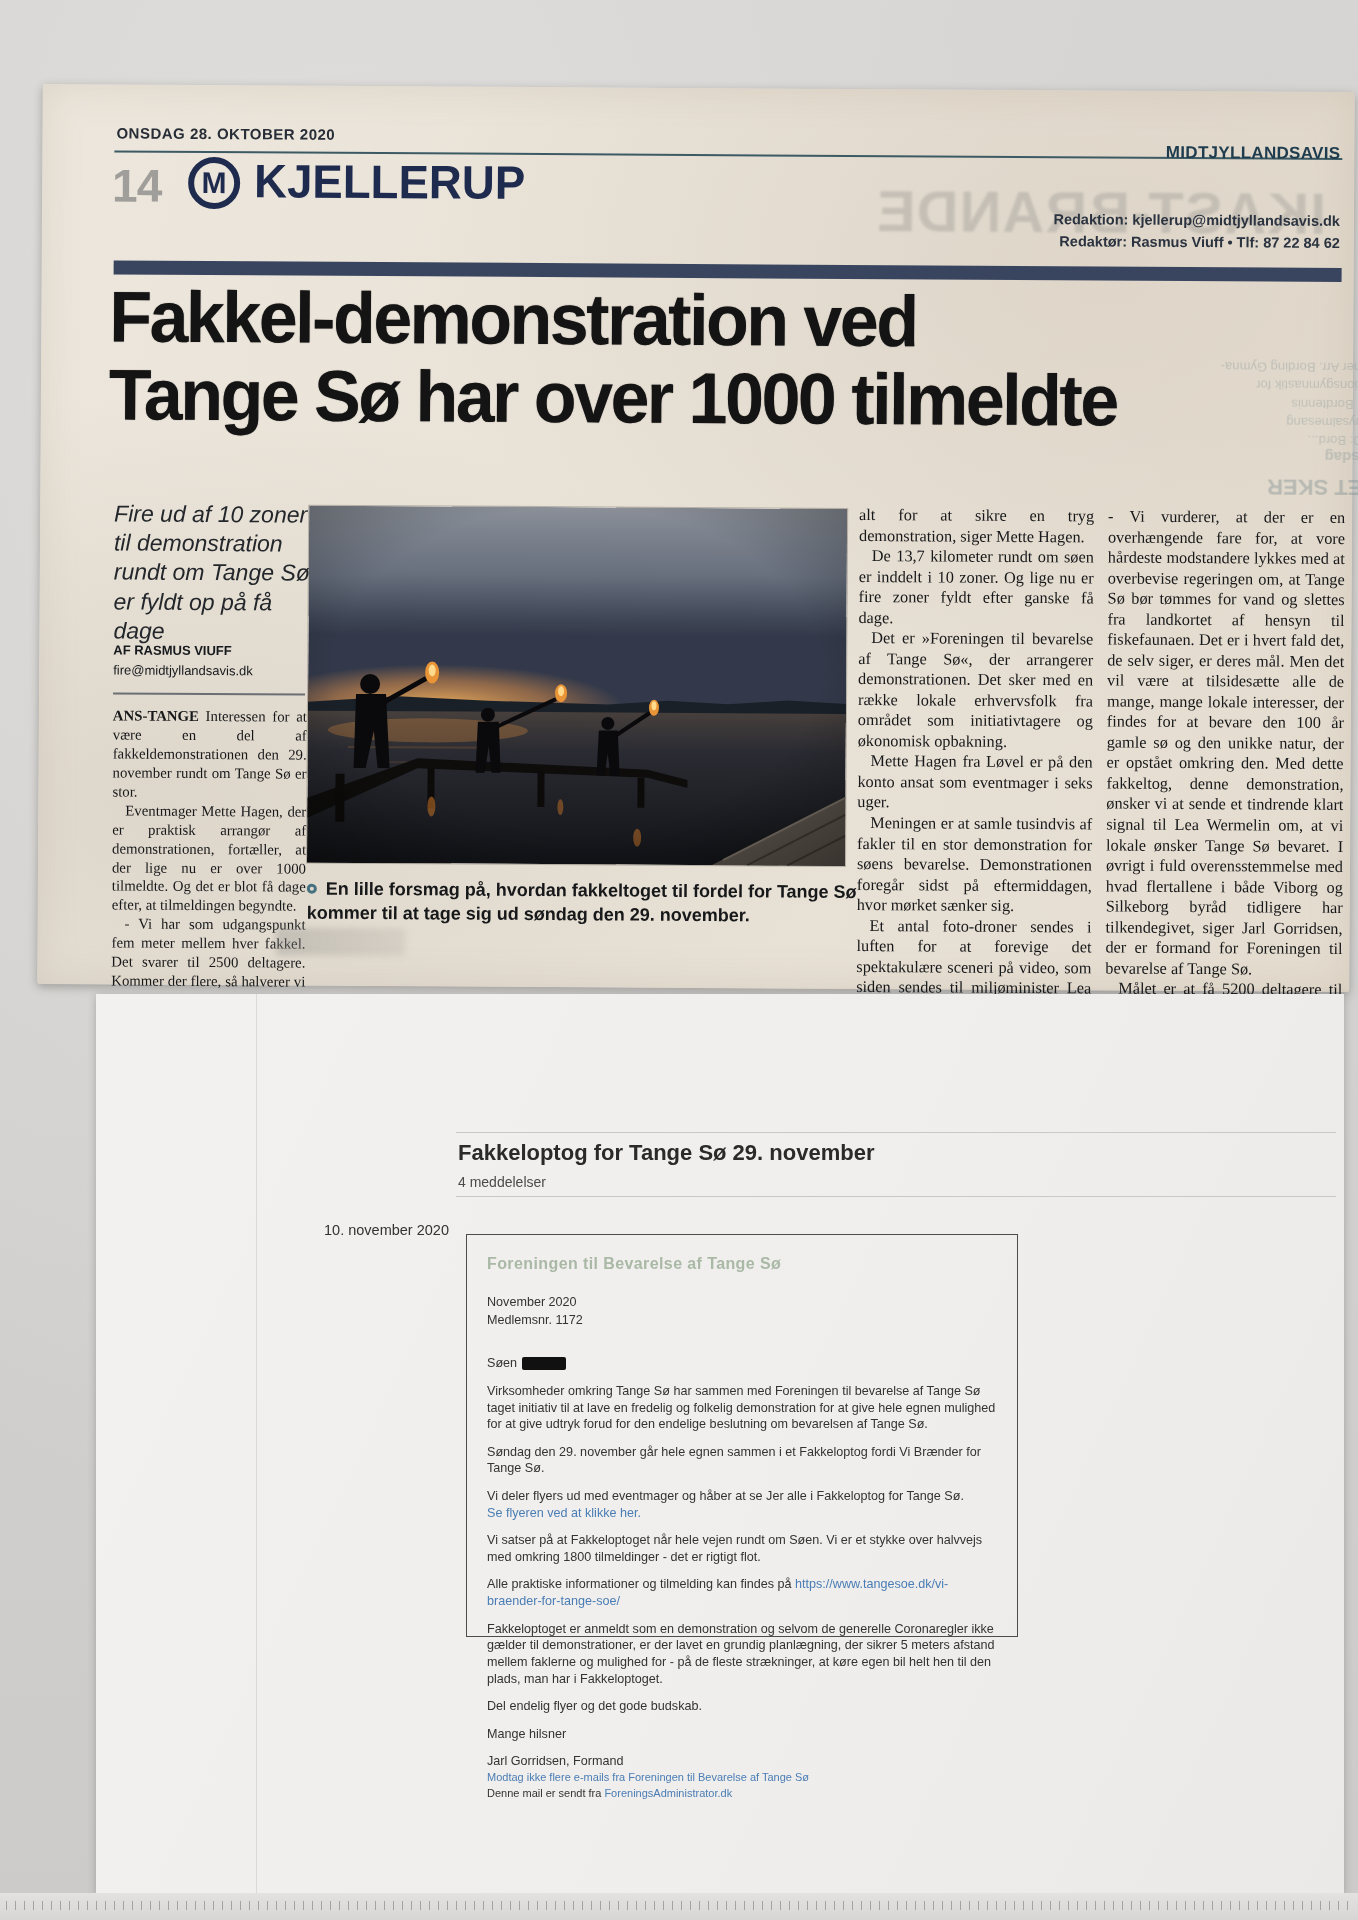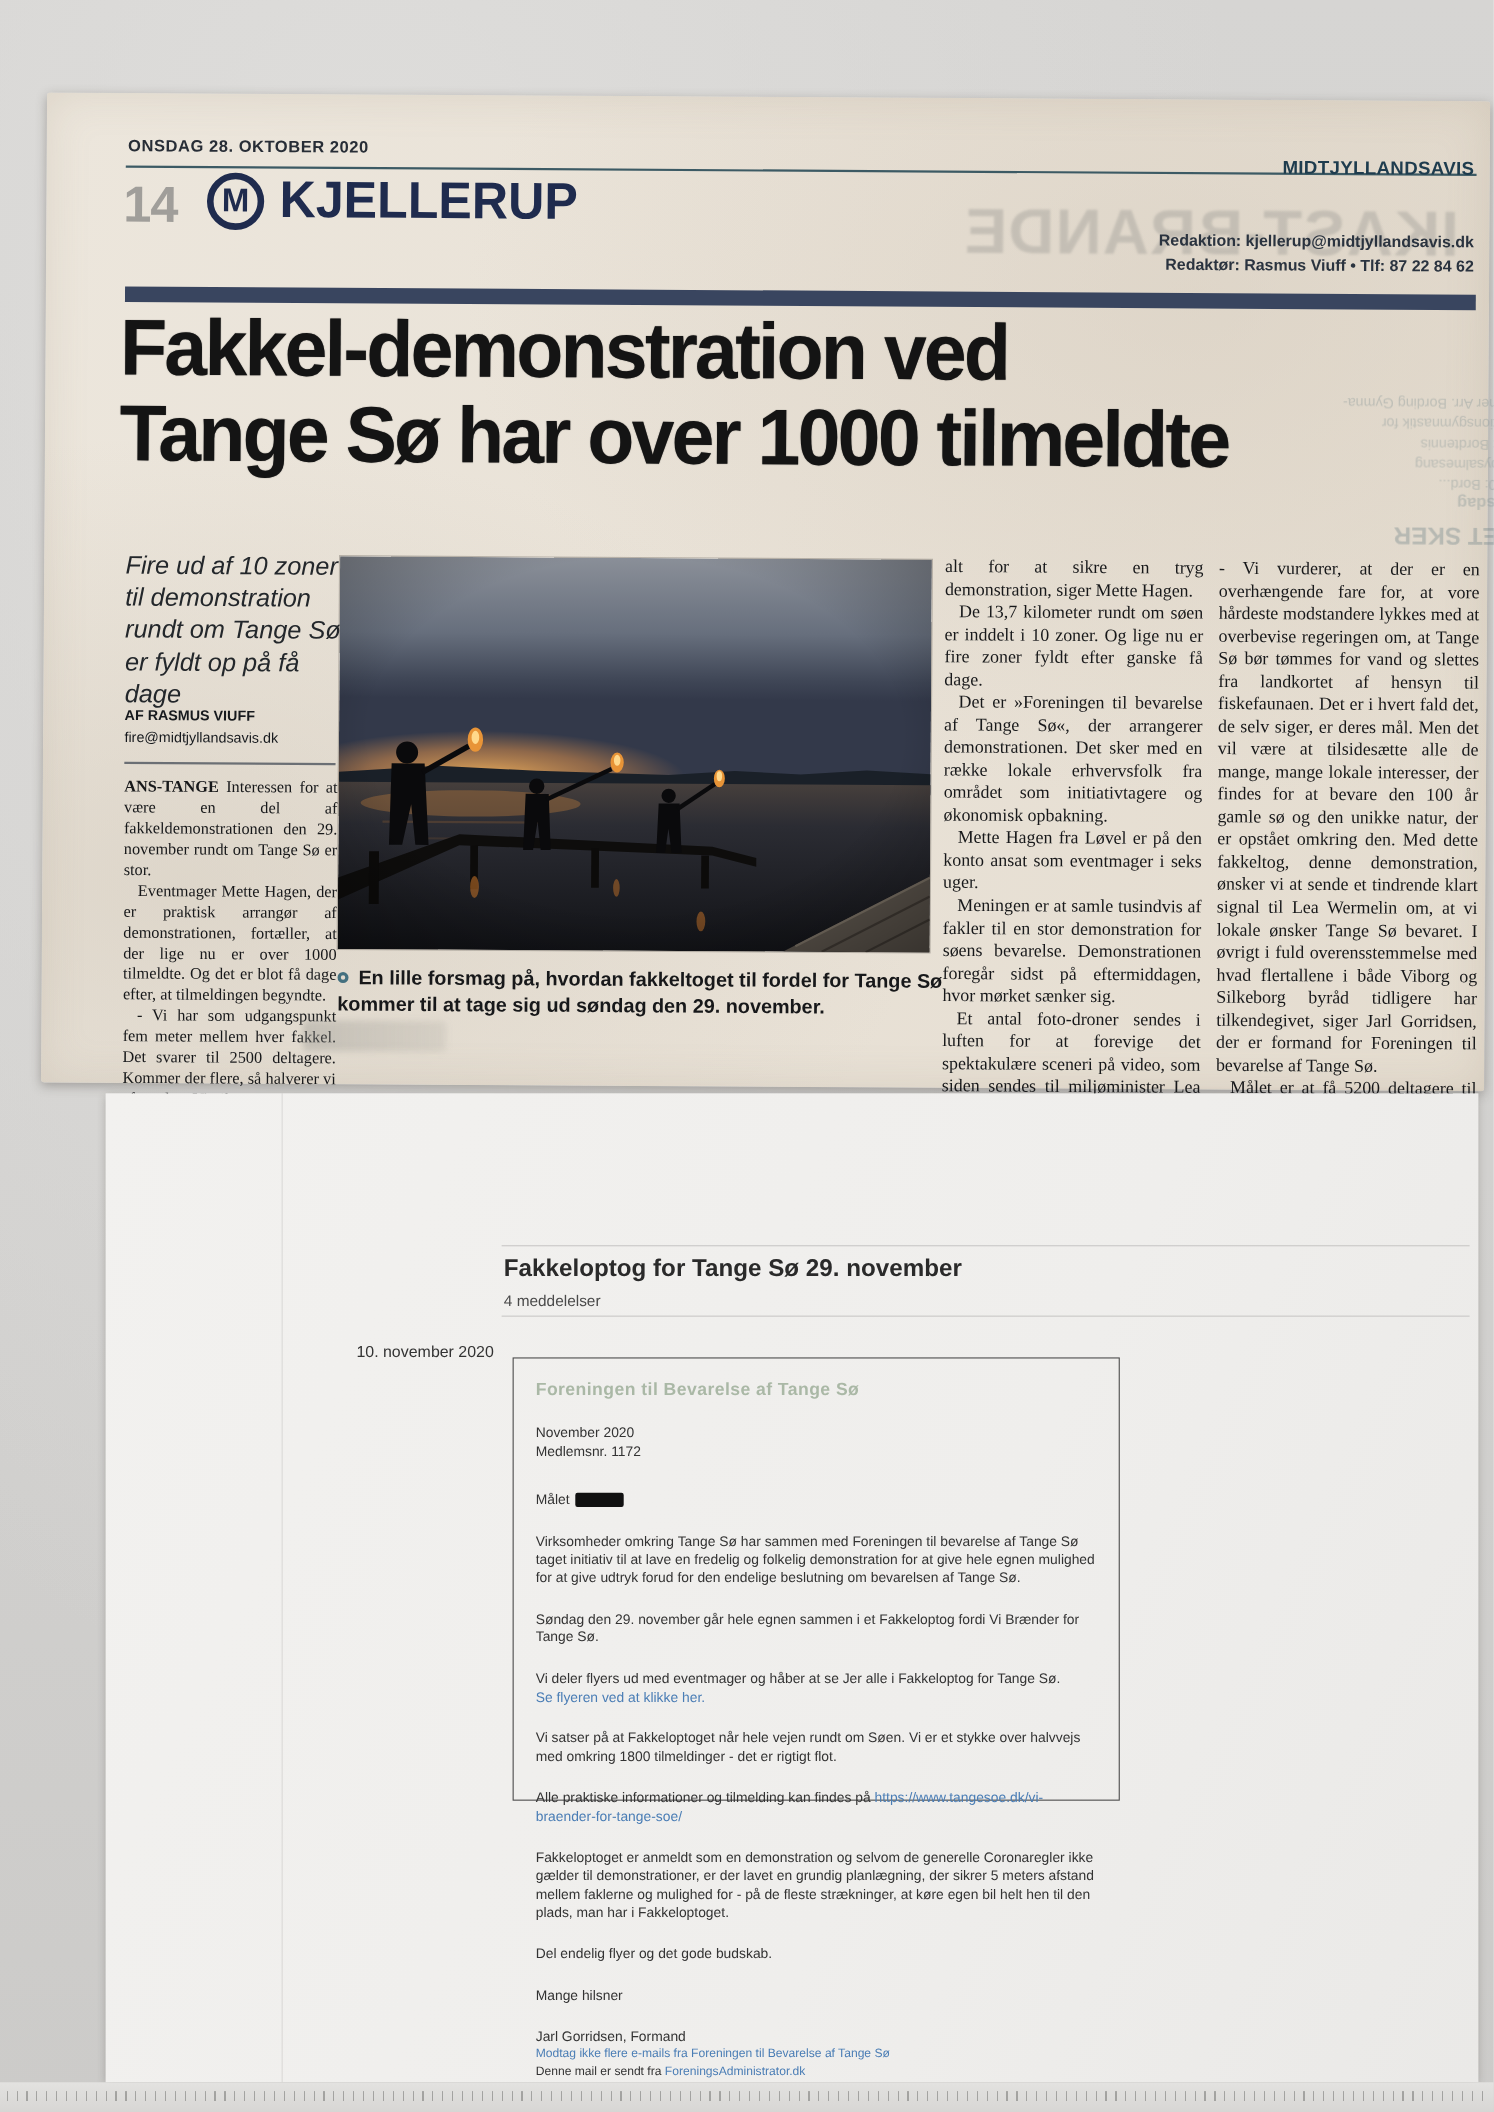--- a/index.html
+++ b/index.html
@@ -87,21 +87,21 @@
   .em-count { position:absolute; left:362px; top:180px; font-size:14px; color:#4a4a4a; }
   .em-date { position:absolute; left:228px; top:228px; font-size:14.5px; color:#333; }
   .em-box { position:absolute; left:370px; top:240px; width:552px; height:403px;
     border:1.5px solid #4c4c4c; padding:14px 20px 10px 20px; font-size:12.6px; line-height:1.32;
     color:#333; display:flex; flex-direction:column; }
   .em-sender { font-size:16px; font-weight:bold; color:#aab8a6; letter-spacing:.4px; margin:4px 0 10px 0; }
   .em-box-rule { height:1px; background:#cfcecc; margin:0 -12px 10px -12px; }
   .em-meta { line-height:1.4; }
   .em-greeting { margin-top:26px; display:flex; align-items:center; gap:5px; }
   .redaction { display:inline-block; width:44px; height:13px; background:#111; border-radius:2px; }
-  .em-p { margin-top:21px; }
+  .em-p { margin-top:11px; }
   .em-link { color:#4a7db5; }
   .em-footer { margin-top:auto; text-align:left; font-size:11px; line-height:1.45; color:#333; }
 
   
   .mat { position:absolute; left:0; right:0; top:1893px; height:27px;
     background:linear-gradient(180deg,#e3e2e0 0%, #d7d6d4 100%); }
   .mat-ticks { position:absolute; left:6px; right:6px; top:8px; height:9px;
     background:repeating-linear-gradient(90deg, #8a8a88 0 1px, transparent 1px 9px); opacity:.7; }
 </style>
 </head>
@@ -257,21 +257,21 @@
 
   <div class="em-box">
     <div class="em-sender">Foreningen til Bevarelse af Tange Sø</div>
     <div class="em-box-rule"></div>
     <div class="em-meta">
       <div>November 2020</div>
       <div>Medlemsnr. 1172</div>
     </div>
 
     <div class="em-greeting">
-      <span>Målet</span>
+      <span>Søen</span>
       <span class="redaction"></span>
     </div>
 
     <div class="em-p">Virksomheder omkring Tange Sø har sammen med Foreningen til bevarelse af Tange Sø taget initiativ til at lave en fredelig og folkelig demonstration for at give hele egnen mulighed for at give udtryk forud for den endelige beslutning om bevarelsen af Tange Sø.</div>
     <div class="em-p">Søndag den 29. november går hele egnen sammen i et Fakkeloptog fordi Vi Brænder for Tange Sø.</div>
     <div class="em-p">
       <span>Vi deler flyers ud med eventmager og håber at se Jer alle i Fakkeloptog for Tange Sø.</span><br>
       <span class="em-link">Se flyeren ved at klikke her.</span>
     </div>
     <div class="em-p">Vi satser på at Fakkeloptoget når hele vejen rundt om Søen. Vi er et stykke over halvvejs med omkring 1800 tilmeldinger - det er rigtigt flot.</div>

